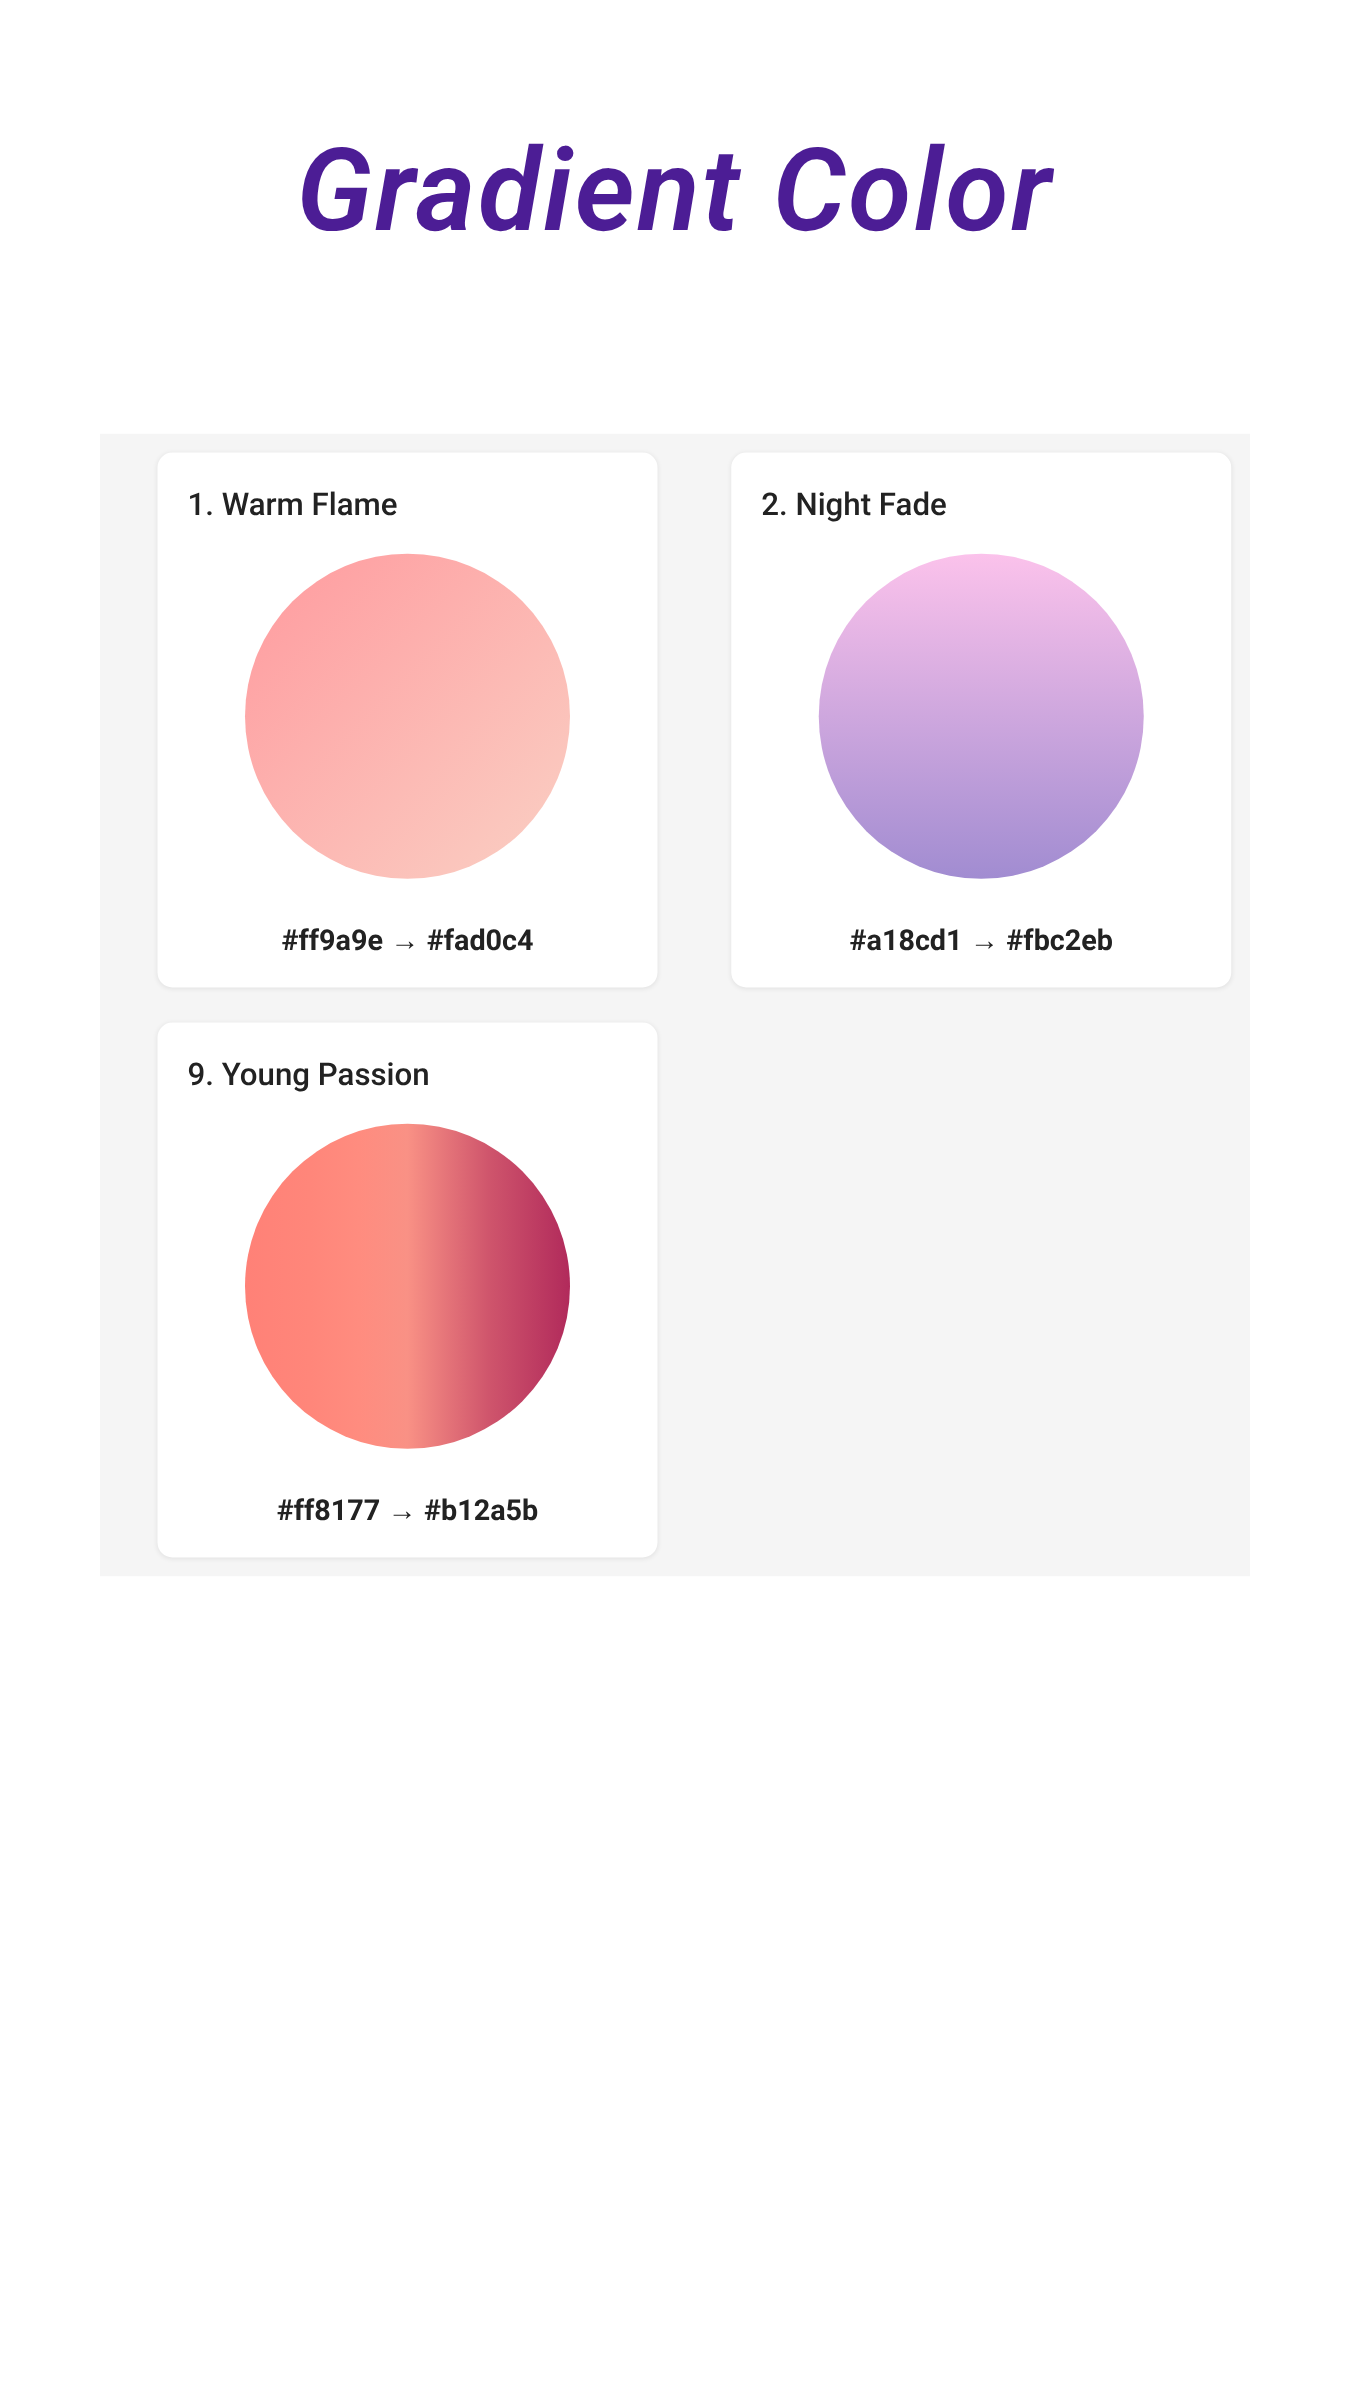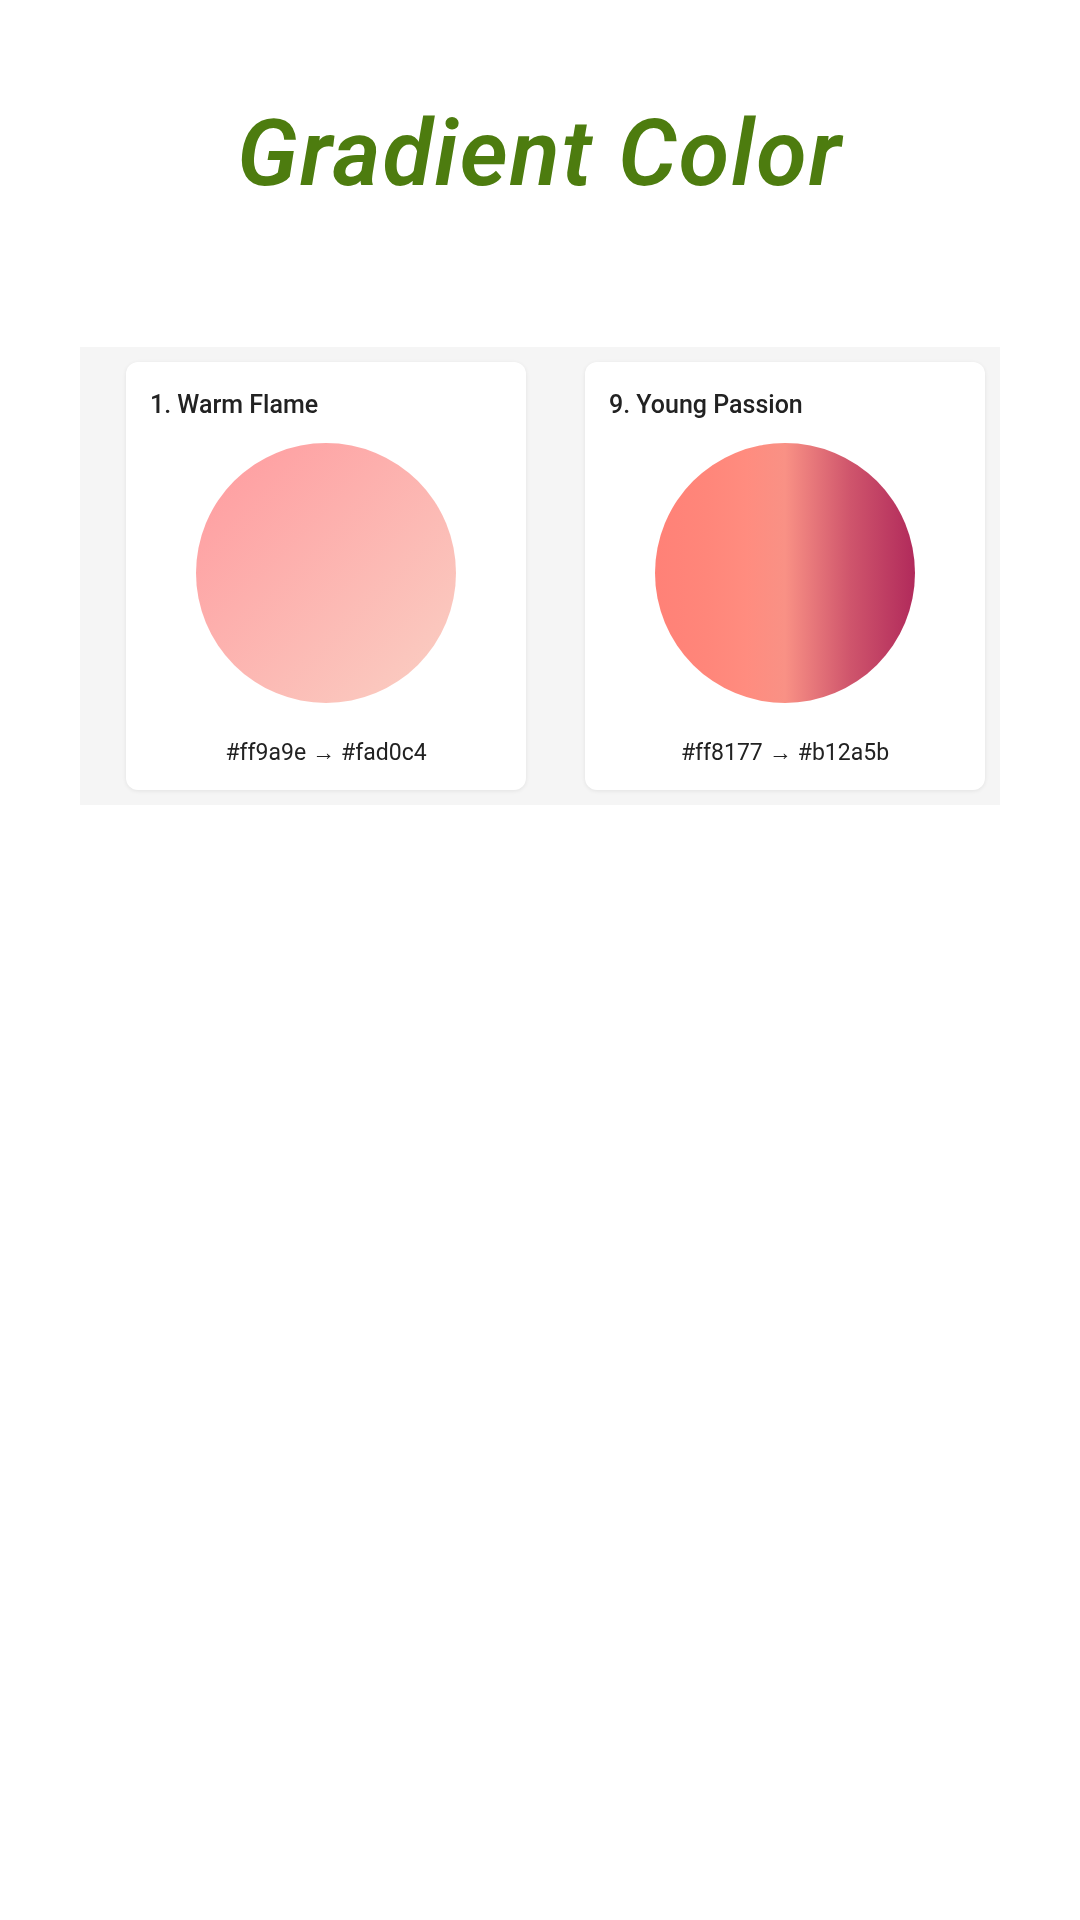--- a/index.html
+++ b/index.html
@@ -14,21 +14,21 @@
       width: 1080px;
       height: 1920px;
       overflow: hidden;
     }
     
     .page-title {
       text-align: center;
       font-size: 92px;
       font-style: italic;
       font-weight: 600;
-      color: #4d7c0f;
+      color: #4c1d95;
       padding: 100px 0 140px 0;
       letter-spacing: 2px;
     }
     
     .grid-container {
       background: #f5f5f5;
       margin: 0 80px;
       padding: 15px;
       display: grid;
       grid-template-columns: 1fr 1fr;
@@ -56,37 +56,42 @@
     
     .swatch {
       width: 260px;
       height: 260px;
       border-radius: 50%;
       margin-bottom: 36px;
     }
     
     .hex-label {
       font-size: 23px;
-      font-weight: 400;
+      font-weight: 700;
       color: #222;
     }
     
     .arrow {
       margin: 0 6px;
     }
   </style>
 </head>
 <body>
 
 <h1 class="page-title">Gradient Color</h1>
 
 <div class="grid-container">
     <div class="card">
       <div class="card-title">1. Warm Flame</div>
       <div class="swatch" style="background: linear-gradient(135deg, rgb(255, 154, 158) 0%, rgb(250, 208, 196) 100%);"></div>
       <div class="hex-label"><span>#ff9a9e</span><span class="arrow">→</span><span>#fad0c4</span></div>
     </div>
     <div class="card">
+      <div class="card-title">2. Night Fade</div>
+      <div class="swatch" style="background: linear-gradient(0deg, rgb(161, 140, 209) 0%, rgb(251, 194, 235) 100%);"></div>
+      <div class="hex-label"><span>#a18cd1</span><span class="arrow">→</span><span>#fbc2eb</span></div>
+    </div>
+    <div class="card">
       <div class="card-title">9. Young Passion</div>
       <div class="swatch" style="background: linear-gradient(90deg, rgb(255, 129, 119) 0%, rgb(255, 134, 122) 20%, rgb(255, 140, 127) 35%, rgb(249, 145, 133) 50%, rgb(207, 85, 108) 75%, rgb(177, 42, 91) 100%);"></div>
       <div class="hex-label"><span>#ff8177</span><span class="arrow">→</span><span>#b12a5b</span></div>
     </div>
   </div>
 
 </body></html>

